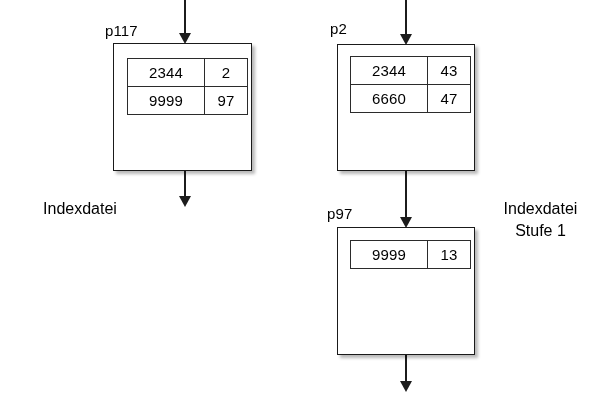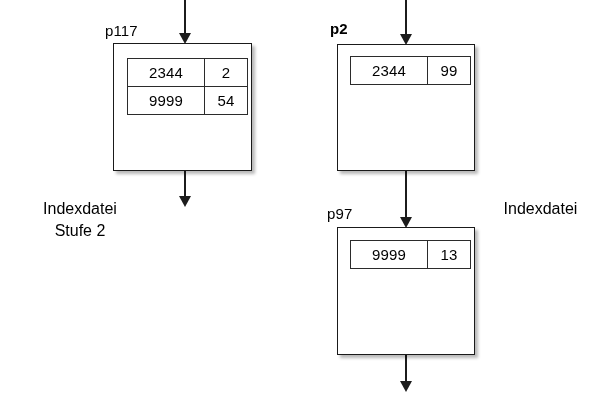--- a/index.html
+++ b/index.html
@@ -134,53 +134,57 @@
   <div class="node-box" style="left:113px; top:43px; width:139px; height:128px;"></div>
 
   <table class="entry-table" style="left:127px; top:58px; width:118px;">
     <tbody>
       <tr>
         <td class="key-cell">2344</td>
         <td class="ptr-cell">2</td>
       </tr>
       <tr>
         <td class="key-cell">9999</td>
-        <td class="ptr-cell">54</td>
+        <td class="ptr-cell">97</td>
       </tr>
     </tbody>
   </table>
 
-  <div class="node-label" style="left:330px; top:20px;font-weight:bold;">p2</div>
+  <div class="node-label" style="left:330px; top:20px;">p2</div>
 
   <div class="node-box" style="left:337px; top:44px; width:138px; height:127px;"></div>
 
   <table class="entry-table" style="left:350px; top:56px; width:116px;">
     <tbody>
       <tr>
         <td class="key-cell">2344</td>
-        <td class="ptr-cell">99</td>
+        <td class="ptr-cell">43</td>
+      </tr>
+      <tr>
+        <td class="key-cell">6660</td>
+        <td class="ptr-cell">47</td>
       </tr>
     </tbody>
   </table>
 
   <div class="node-label" style="left:327px; top:205px;text-align:center;">p97</div>
 
   <div class="node-box" style="left:337px; top:227px; width:138px; height:128px;"></div>
 
   <table class="entry-table" style="left:350px; top:240px; width:116px;">
     <tbody>
       <tr>
         <td class="key-cell">9999</td>
         <td class="ptr-cell">13</td>
       </tr>
     </tbody>
   </table>
 
   <div class="caption" style="left:10px; top:198px; width:140px;">
     <div>Indexdatei</div>
-    <div>Stufe 2</div>
   </div>
 
   <div class="caption" style="left:478px; top:198px; width:125px;">
     <div>Indexdatei</div>
+    <div>Stufe 1</div>
   </div>
 
 </div>
 
 </body></html>

